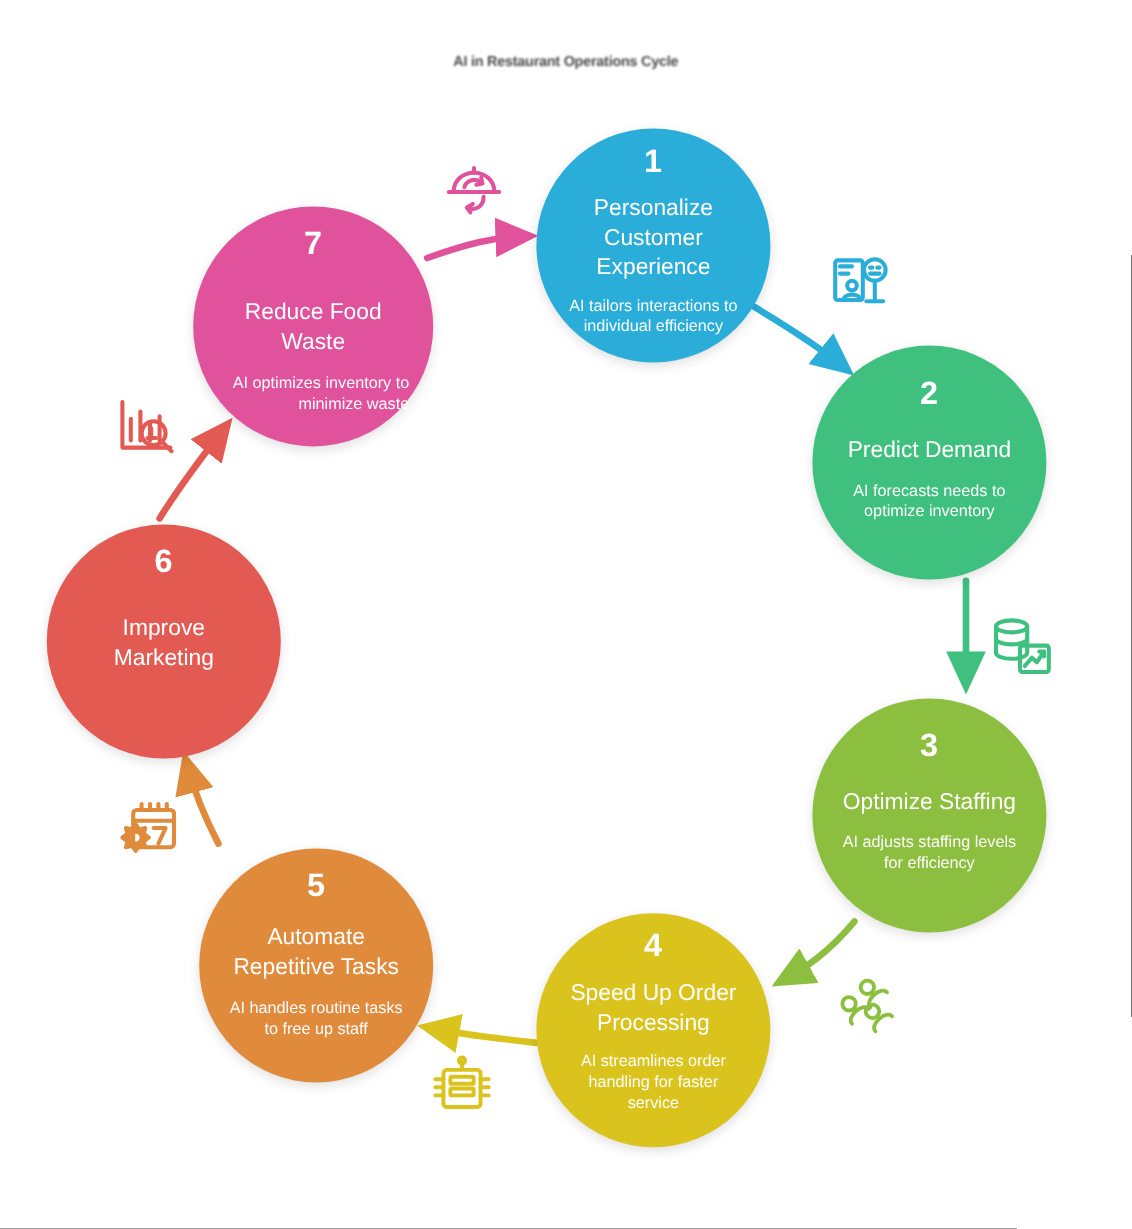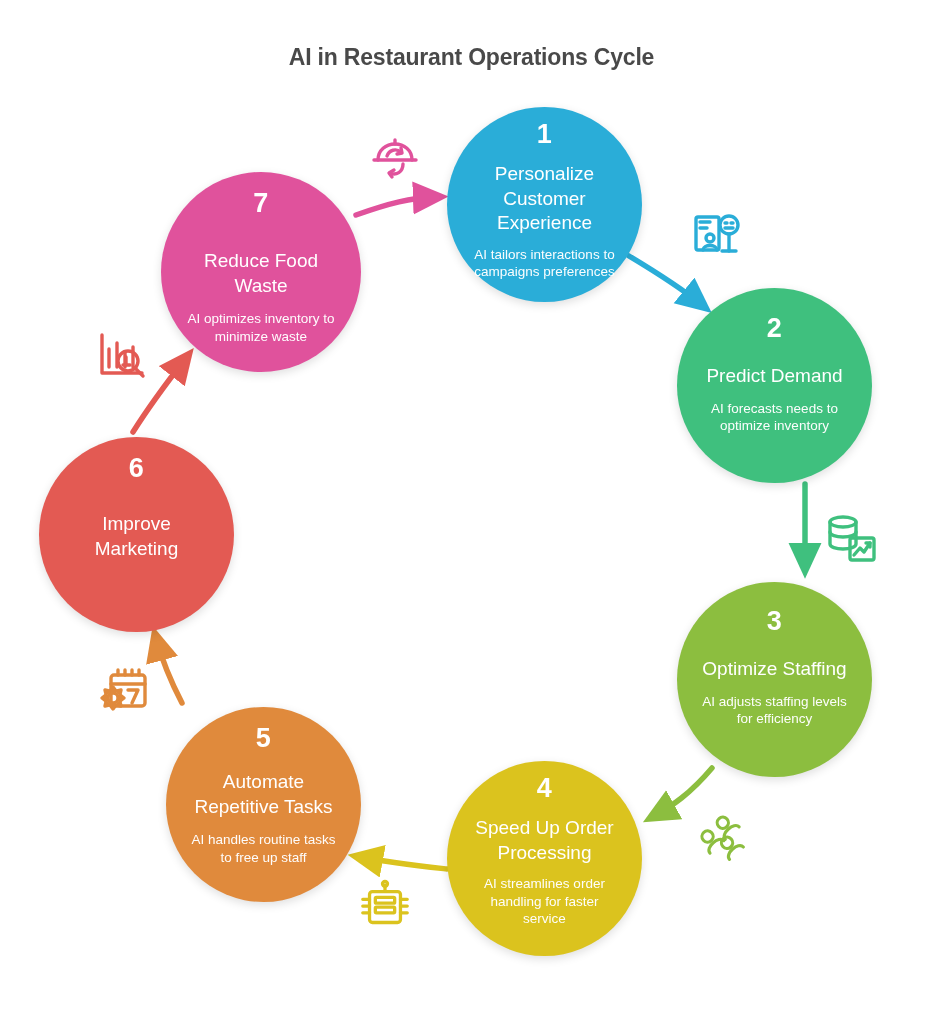--- a/index.html
+++ b/index.html
@@ -23,21 +23,21 @@
     background: #ffffff;
   }
 
   
   .title {
     position: absolute;
     left: 0;
     top: 44px;
     width: 943px;
     text-align: center;
-    font-size: 23px;
+    font-size: 12px;
     font-weight: 700;
     letter-spacing: -0.2px;
     color: #3a3a3a;
     
     filter: blur(0.75px) contrast(1.15);
     opacity: 0.88;
     white-space: nowrap;
   }
 
   
@@ -114,21 +114,21 @@
   .n5 .desc { margin-top: 12px; padding: 0 4px; }
 
   .n6 { width: 195px; height: 195px; left: 39px; top: 437px; }
   .n6 .num  { margin-top: 18px; }
   .n6 .ttl  { margin-top: 30px; }
   .n6 .desc { margin-top: 12px; padding: 0 6px; }
 
   .n7 { width: 200px; height: 200px; left: 161px; top: 172px; }
   .n7 .num  { margin-top: 18px; }
   .n7 .ttl  { margin-top: 32px; }
-  .n7 .desc { padding: 0 6px; }
+  .n7 .desc { padding: 0 6px; text-align: right; }
 
   
   .icon-badge {
     position: absolute;
     width: 64px;
     height: 64px;
     display: flex;
     align-items: center;
     justify-content: center;
   }
@@ -281,21 +281,21 @@
       <path d="M41 40 L41 20"></path>
       <circle cx="36" cy="34" r="10" fill="#ffffff" fill-opacity="0"></circle>
       <path d="M43 41 L51 49"></path>
       <path d="M34 30 L34 38 M31 38 L38 38"></path>
     </svg>
   </div>
 
   <div class="node n1" style="background: rgb(42, 173, 216);">
     <div class="num">1</div>
     <div class="ttl">Personalize Customer Experience</div>
-    <div class="desc">AI tailors interactions to campaigns preferences</div>
+    <div class="desc">AI tailors interactions to individual efficiency</div>
   </div>
 
   <div class="node n2" style="background: rgb(63, 192, 126);">
     <div class="num">2</div>
     <div class="ttl">Predict Demand</div>
     <div class="desc">AI forecasts needs to optimize inventory</div>
   </div>
 
   <div class="node n3" style="background: rgb(140, 190, 63);">
     <div class="num">3</div>

